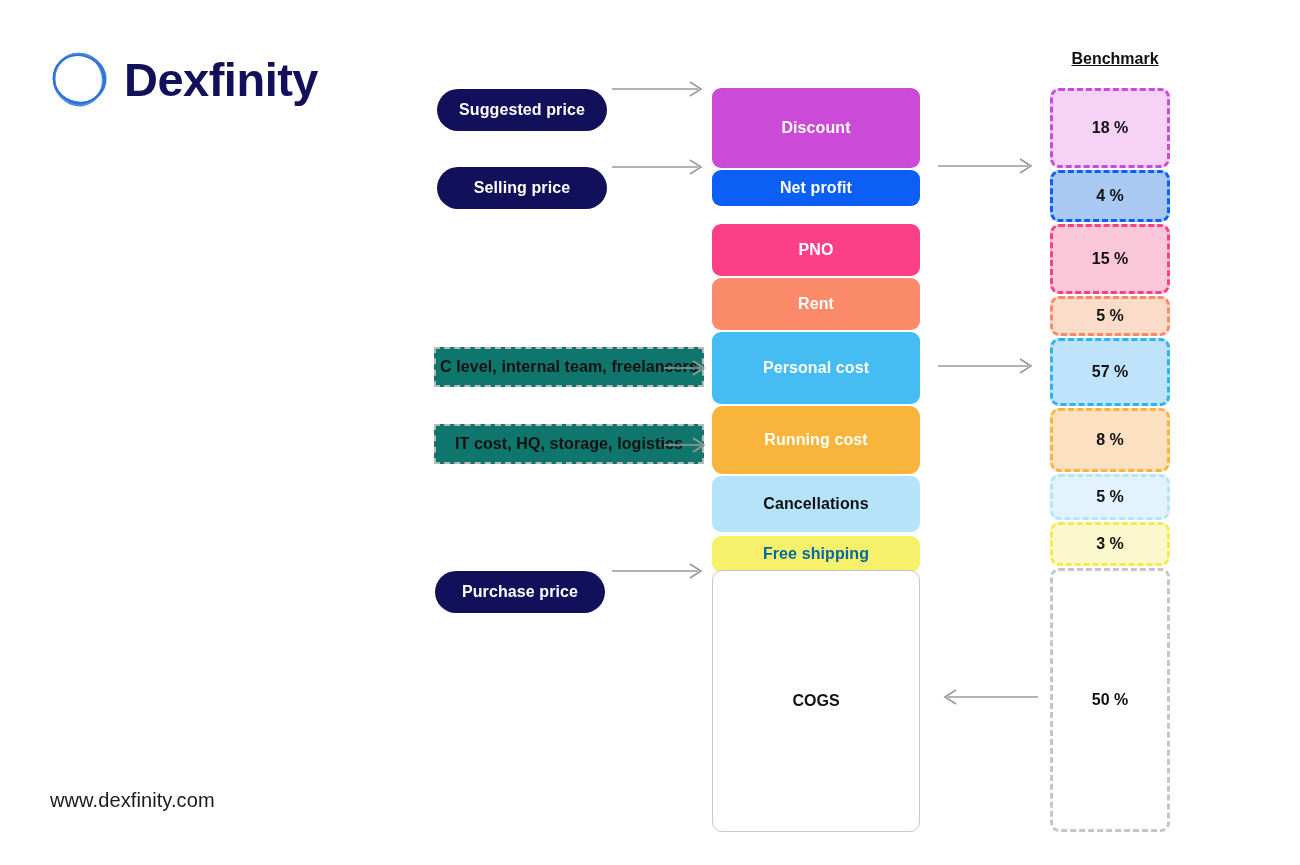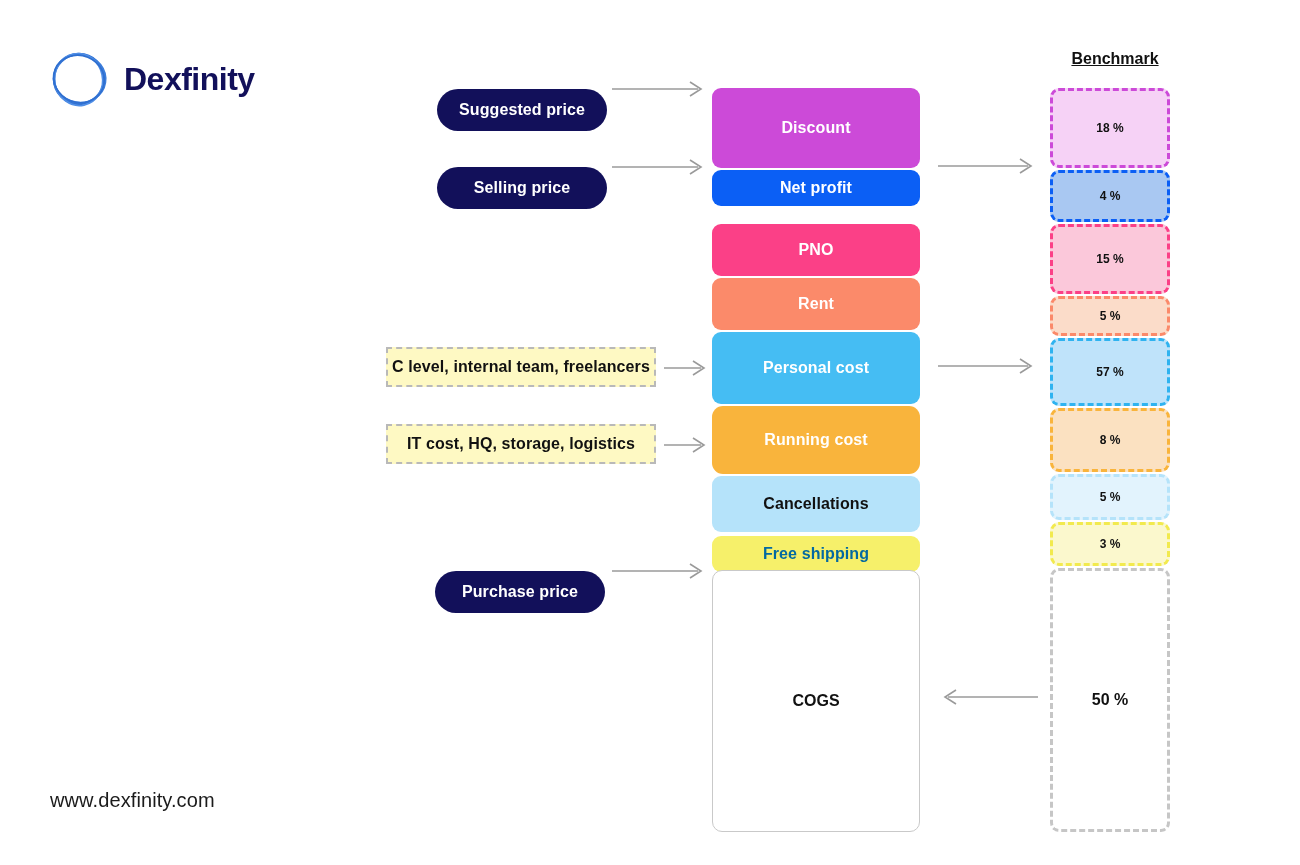--- a/index.html
+++ b/index.html
@@ -20,21 +20,21 @@
   #logo {
     position: absolute;
     left: 48px;
     top: 48px;
     display: flex;
     align-items: center;
     gap: 14px;
   }
   #logo-mark { width: 62px; height: 62px; display: block; }
   #logo-text {
-    font-size: 32px;
+    font-size: 47px;
     font-weight: 700;
     color: #12105a;
     letter-spacing: -0.5px;
     line-height: 1;
   }
 
   
   #site-url {
     position: absolute;
     left: 50px;
@@ -70,29 +70,30 @@
     justify-content: center;
     box-sizing: border-box;
     letter-spacing: 0.1px;
     margin-top: 21px;
   }
 
   
   .dashed-label {
     position: absolute;
     border: 2px dashed #b9b9b9;
-    background: #fef9c3;
+    background: #0f766e;
     color: #111111;
     font-size: 16px;
     font-weight: 700;
     display: flex;
     align-items: center;
     justify-content: center;
     box-sizing: border-box;
     letter-spacing: 0.1px;
+    margin-left: 48px;
   }
 
   
   .stack-row {
     position: absolute;
     left: 712px;
     width: 208px;
     border-radius: 9px;
     display: flex;
     align-items: center;
@@ -122,21 +123,21 @@
   .bench-row {
     position: absolute;
     left: 1050px;
     width: 120px;
     border-radius: 9px;
     border-width: 3px;
     border-style: dashed;
     display: flex;
     align-items: center;
     justify-content: center;
-    font-size: 12px;
+    font-size: 16px;
     font-weight: 700;
     color: #111111;
     box-sizing: border-box;
   }
   #bench-cogs {
     position: absolute;
     left: 1050px;
     width: 120px;
     border: 3px dashed #c6c6c6;
     background: #ffffff;

